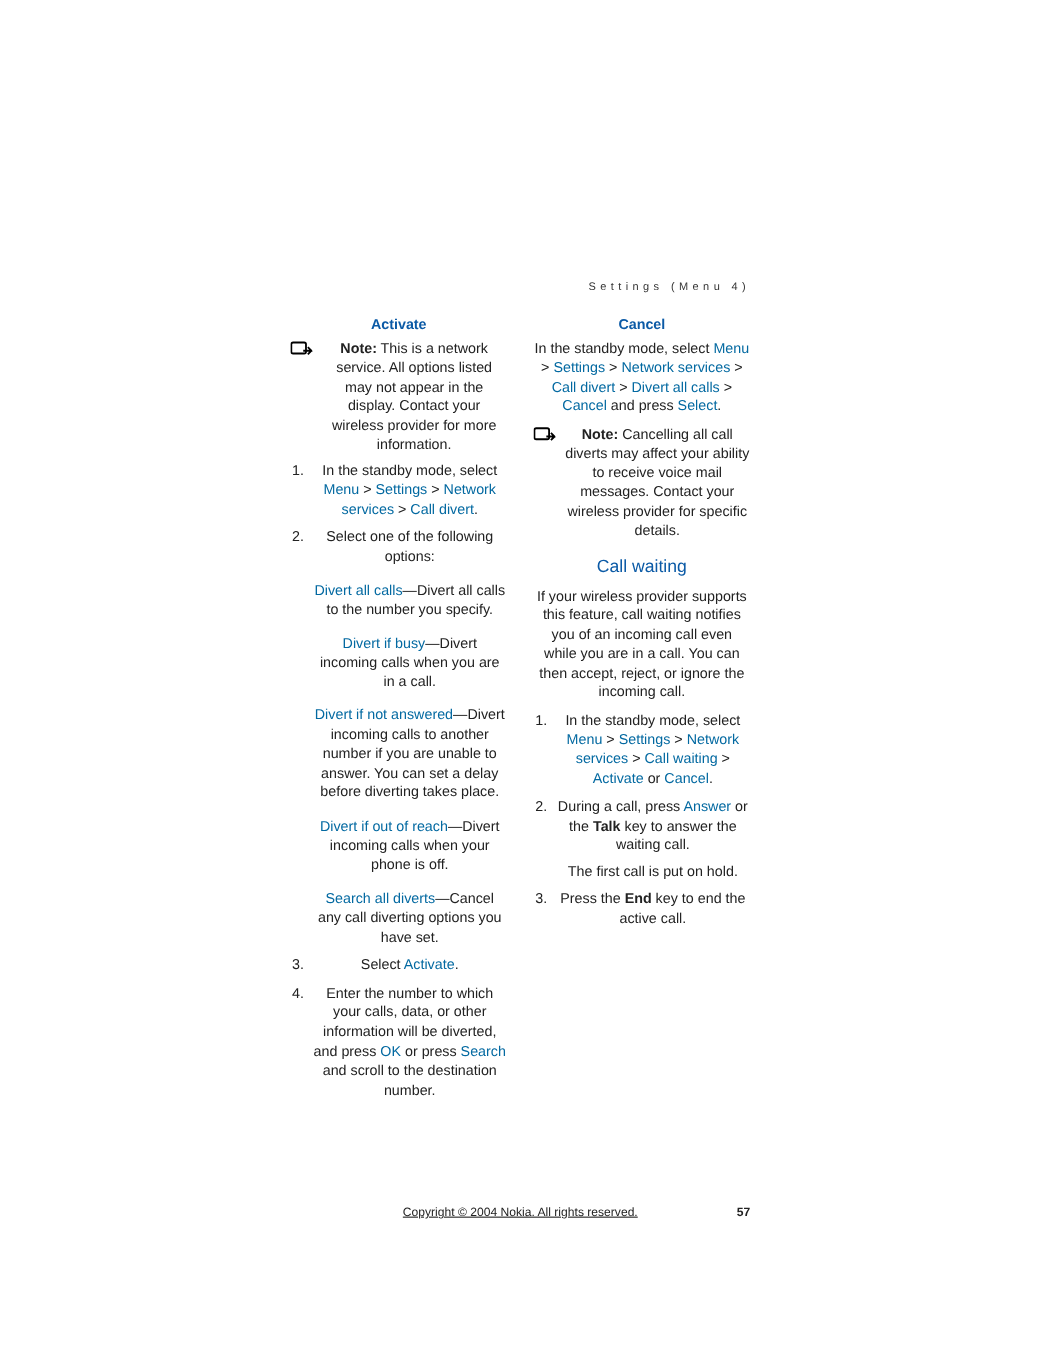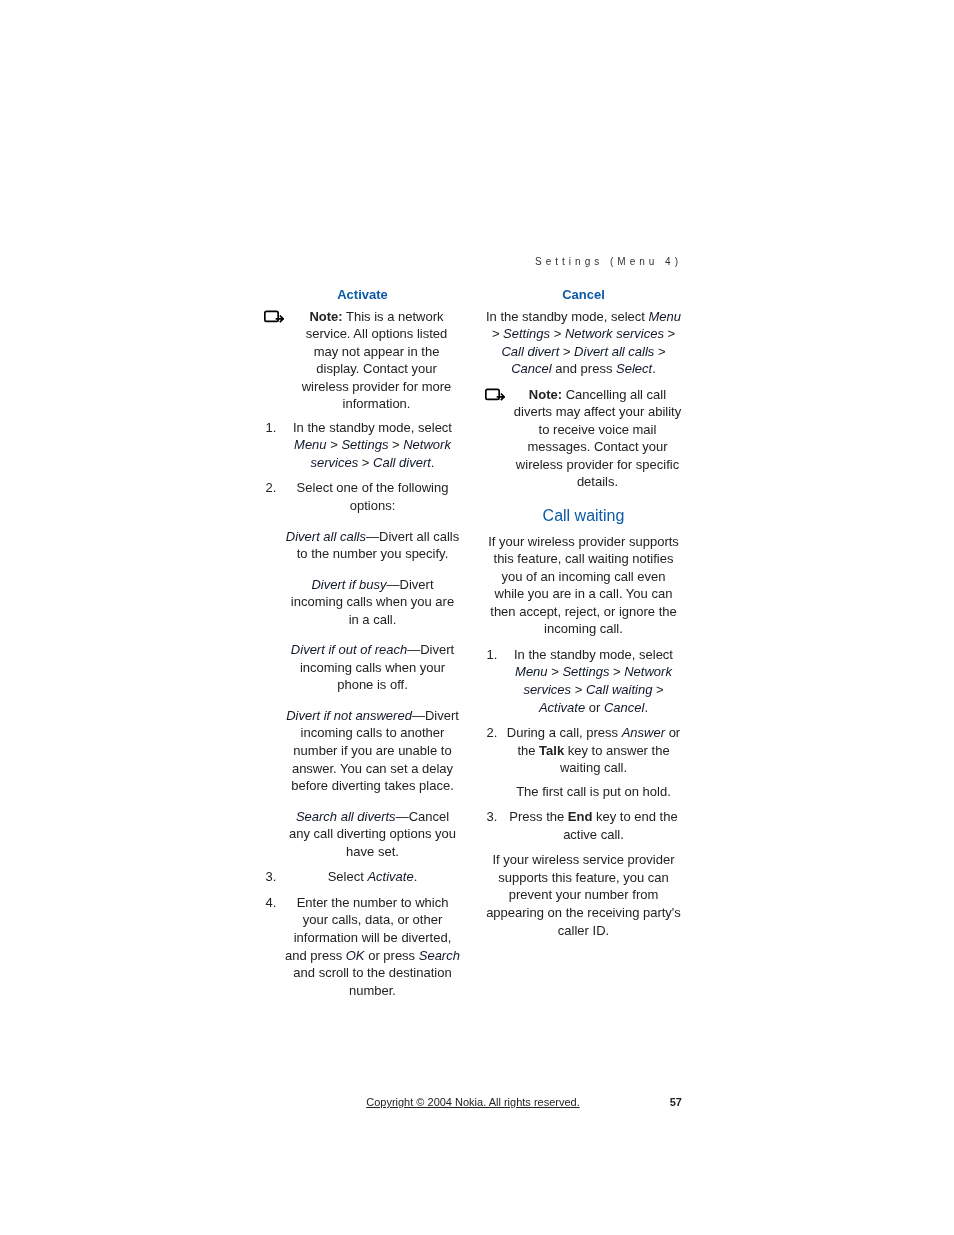--- a/index.html
+++ b/index.html
@@ -65,22 +65,21 @@
   ol li {
     margin-bottom: 8px;
     padding-left: 4px;
   }
   .indent {
     margin-left: 20px;
     margin-bottom: 8px;
   }
   .para { margin: 0 0 8px 0; }
   .term {
-    color: #0f172a;
-    font-style: italic;
+    color: #0369a1;
     margin-top: 48px;
   }
   .bold { font-weight: bold; }
   .footer {
     position: absolute;
     bottom: 125px;
     left: 264px;
     right: 272px;
     font-size: 11px;
     text-decoration: underline;
@@ -122,22 +121,22 @@
         <li>
           <span>In the standby mode, select </span><span class="term">Menu</span><span> &gt; </span><span class="term">Settings</span><span> &gt; </span><span class="term">Network services</span><span> &gt; </span><span class="term">Call divert</span><span>.</span>
         </li>
         <li>
           <span>Select one of the following options:</span>
         </li>
       </ol>
 
       <p class="indent"><span class="term">Divert all calls</span><span>—Divert all calls to the number you specify.</span></p>
       <p class="indent"><span class="term">Divert if busy</span><span>—Divert incoming calls when you are in a call.</span></p>
+      <p class="indent"><span class="term">Divert if not answered</span><span>—Divert incoming calls to another number if you are unable to answer. You can set a delay before diverting takes place.</span></p>
       <p class="indent"><span class="term">Divert if out of reach</span><span>—Divert incoming calls when your phone is off.</span></p>
-      <p class="indent"><span class="term">Divert if not answered</span><span>—Divert incoming calls to another number if you are unable to answer. You can set a delay before diverting takes place.</span></p>
       <p class="indent"><span class="term">Search all diverts</span><span>—Cancel any call diverting options you have set.</span></p>
 
       <ol start="3">
         <li>
           <span>Select </span><span class="term">Activate</span><span>.</span>
         </li>
         <li>
           <span>Enter the number to which your calls, data, or other information will be diverted, and press </span><span class="term">OK</span><span> or press </span><span class="term">Search</span><span> and scroll to the destination number.</span>
         </li>
       </ol>
@@ -170,21 +169,20 @@
         </li>
         <li>
           <span>During a call, press </span><span class="term">Answer</span><span> or the </span><span class="bold">Talk</span><span> key to answer the waiting call.</span>
           <p class="para" style="margin-top:6px;">The first call is put on hold.</p>
         </li>
         <li>
           <span>Press the </span><span class="bold">End</span><span> key to end the active call.</span>
         </li>
       </ol>
 
-      <p class="para">If your wireless service provider supports this feature, you can prevent your number from appearing on the receiving party's caller ID.</p>
     </div>
   </div>
 
   <div class="footer">
     <div class="footer-copy">Copyright © 2004 Nokia. All rights reserved.</div>
     <div class="footer-page">57</div>
   </div>
 </div>
 
 </body></html>

